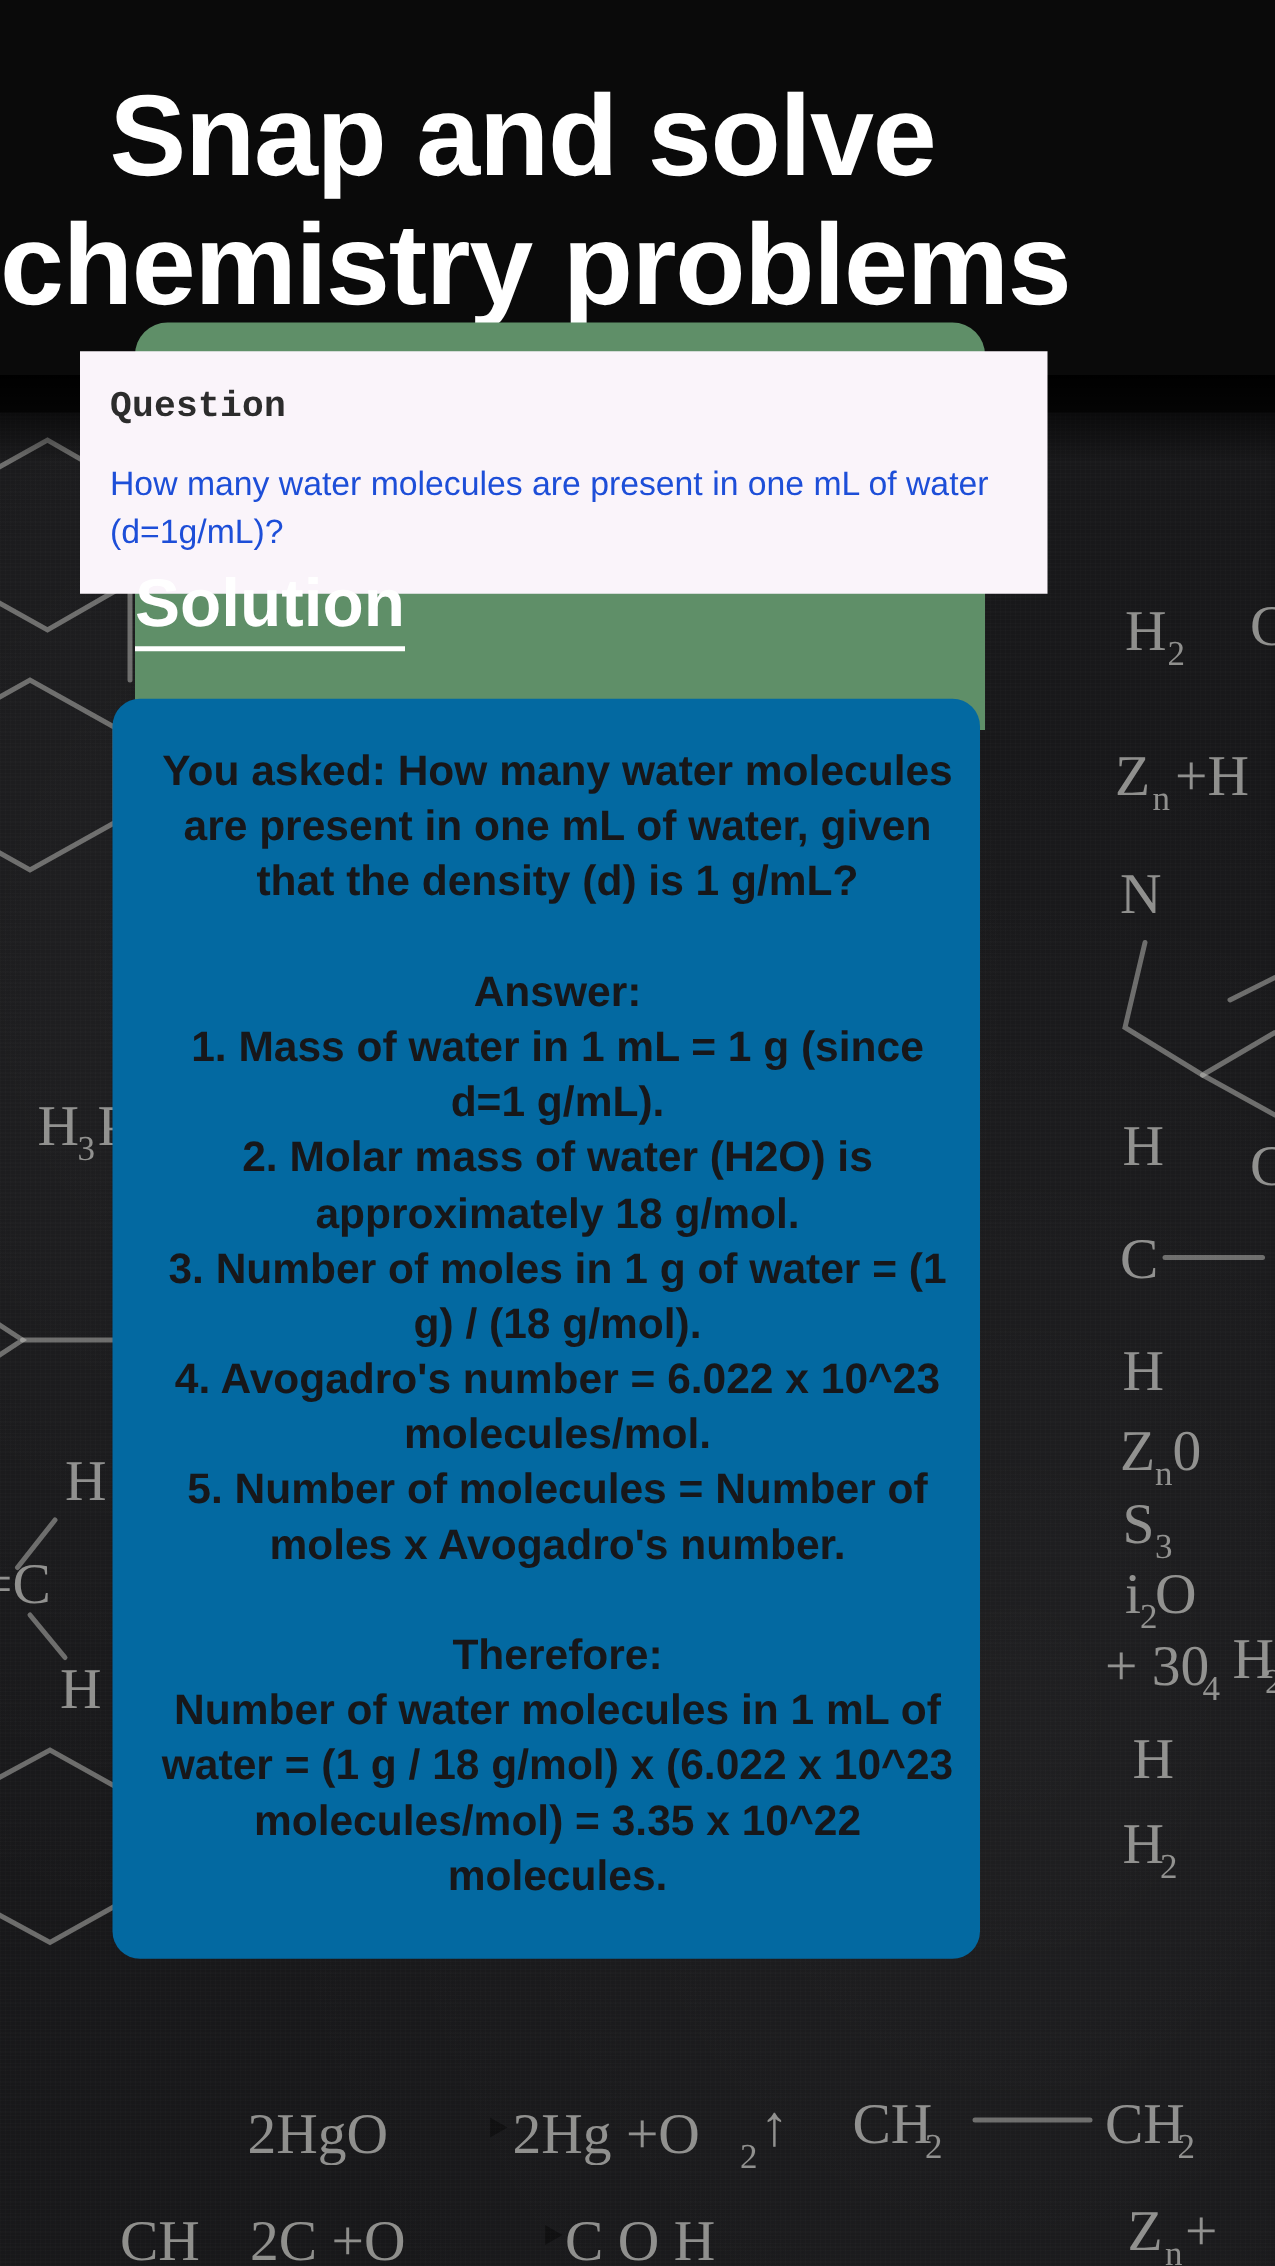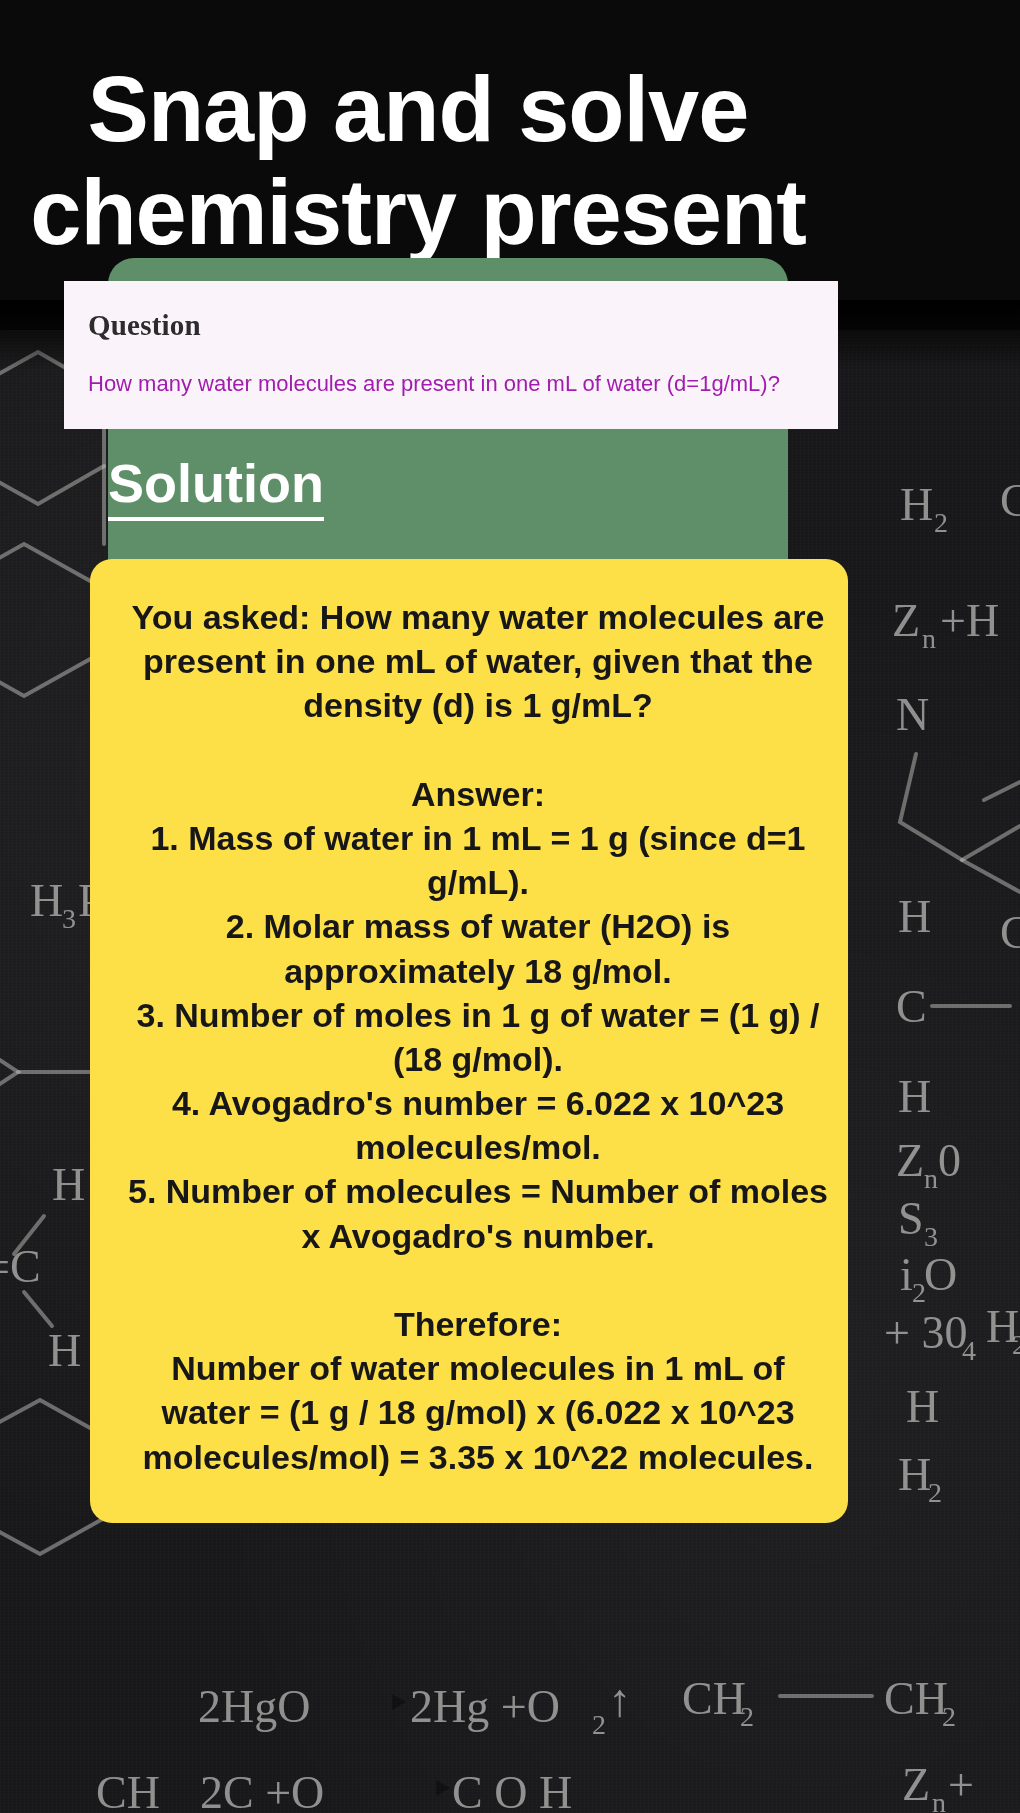--- a/index.html
+++ b/index.html
@@ -89,29 +89,29 @@
   #question-card {
     position:absolute;
     left:64px; top:281px;
     width:774px;
     background:#faf4fa;
     padding:28px 24px 30px 24px;
     z-index:8;
   }
   #question-label {
     color:#2c2c2c;
-    font-family:Liberation Serif, serif;
+    font-family:Liberation Mono, monospace;
     font-weight:bold;
     font-size:29px;
     letter-spacing:.2px;
     margin-bottom:26px;
   }
   #question-text {
-    color:#a21caf;
-    font-size:22px;
+    color:#1d4ed8;
+    font-size:27px;
     line-height:1.42;
   }
 
   
   #solution-title {
     position:absolute;
     left:108px; top:452px;
     width:680px;
     text-align:left;
     z-index:9;
@@ -122,22 +122,22 @@
   }
   #solution-title span {
     border-bottom:4px solid #fff;
     padding-bottom:4px;
   }
 
   
   #solution-card {
     position:absolute;
     left:90px; top:559px;
-    width:758px;
-    background:#fde047;
+    width:694px;
+    background:#0369a1;
     border-radius:22px;
     padding:36px 16px 44px 34px;
     z-index:10;
   }
   #solution-body {
     color:#17171a;
     font-family:"Liberation Sans Narrow","Liberation Sans", sans-serif;
     font-weight:bold;
     font-size:34px;
     line-height:1.30;
@@ -247,21 +247,21 @@
         <text class="chalk-txt" x="948" y="1470">+</text>
       </g>
     </svg>
     <div id="chalk-noise"></div>
   </div>
 
   <div id="topfade"></div>
 
   <div id="headline">
     <span class="l">Snap and solve</span>
-    <span class="l">chemistry present</span>
+    <span class="l">chemistry problems</span>
   </div>
 
   <div id="green-panel"></div>
 
   <div id="question-card">
     <div id="question-label">Question</div>
     <div id="question-text">How many water molecules are present in one mL of water (d=1g/mL)?</div>
   </div>
 
   <div id="solution-title">

